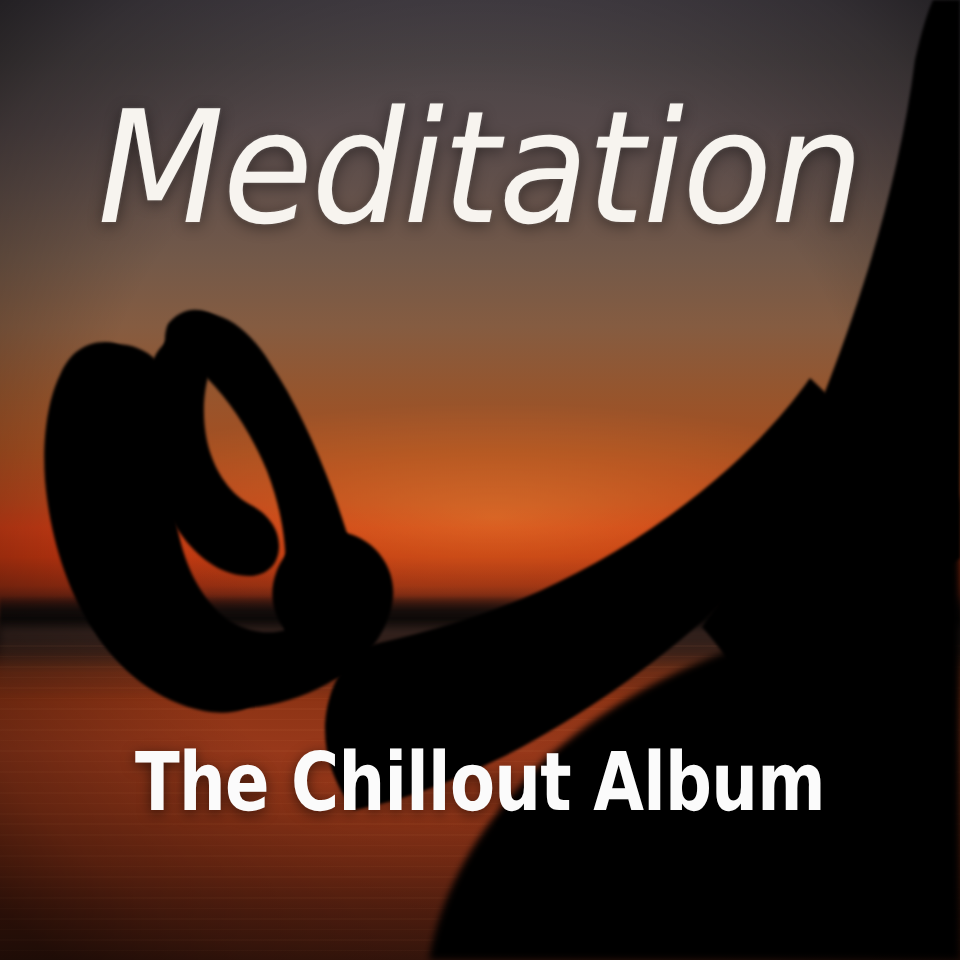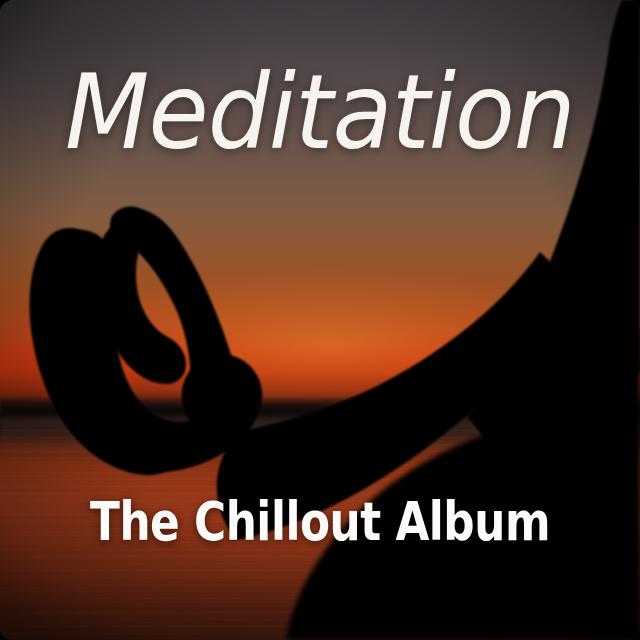--- a/index.html
+++ b/index.html
@@ -2,21 +2,20 @@
 <html><head>
 <meta charset="utf-8">
 <style>
   html,body{margin:0;padding:0;background:#000;}
   #album-art{
     position:relative;
     width:640px;height:640px;
     overflow:hidden;
     font-family:"DejaVu Sans", sans-serif;
     background:#000;
-    border-radius:13px;
   }
 
   
   .sky{
     position:absolute;left:0;top:0;width:640px;height:640px;
     background:linear-gradient(to bottom,
       #49434a   0%,
       #4c4547   6%,
       #55494a  13%,
       #63514b  20%,

